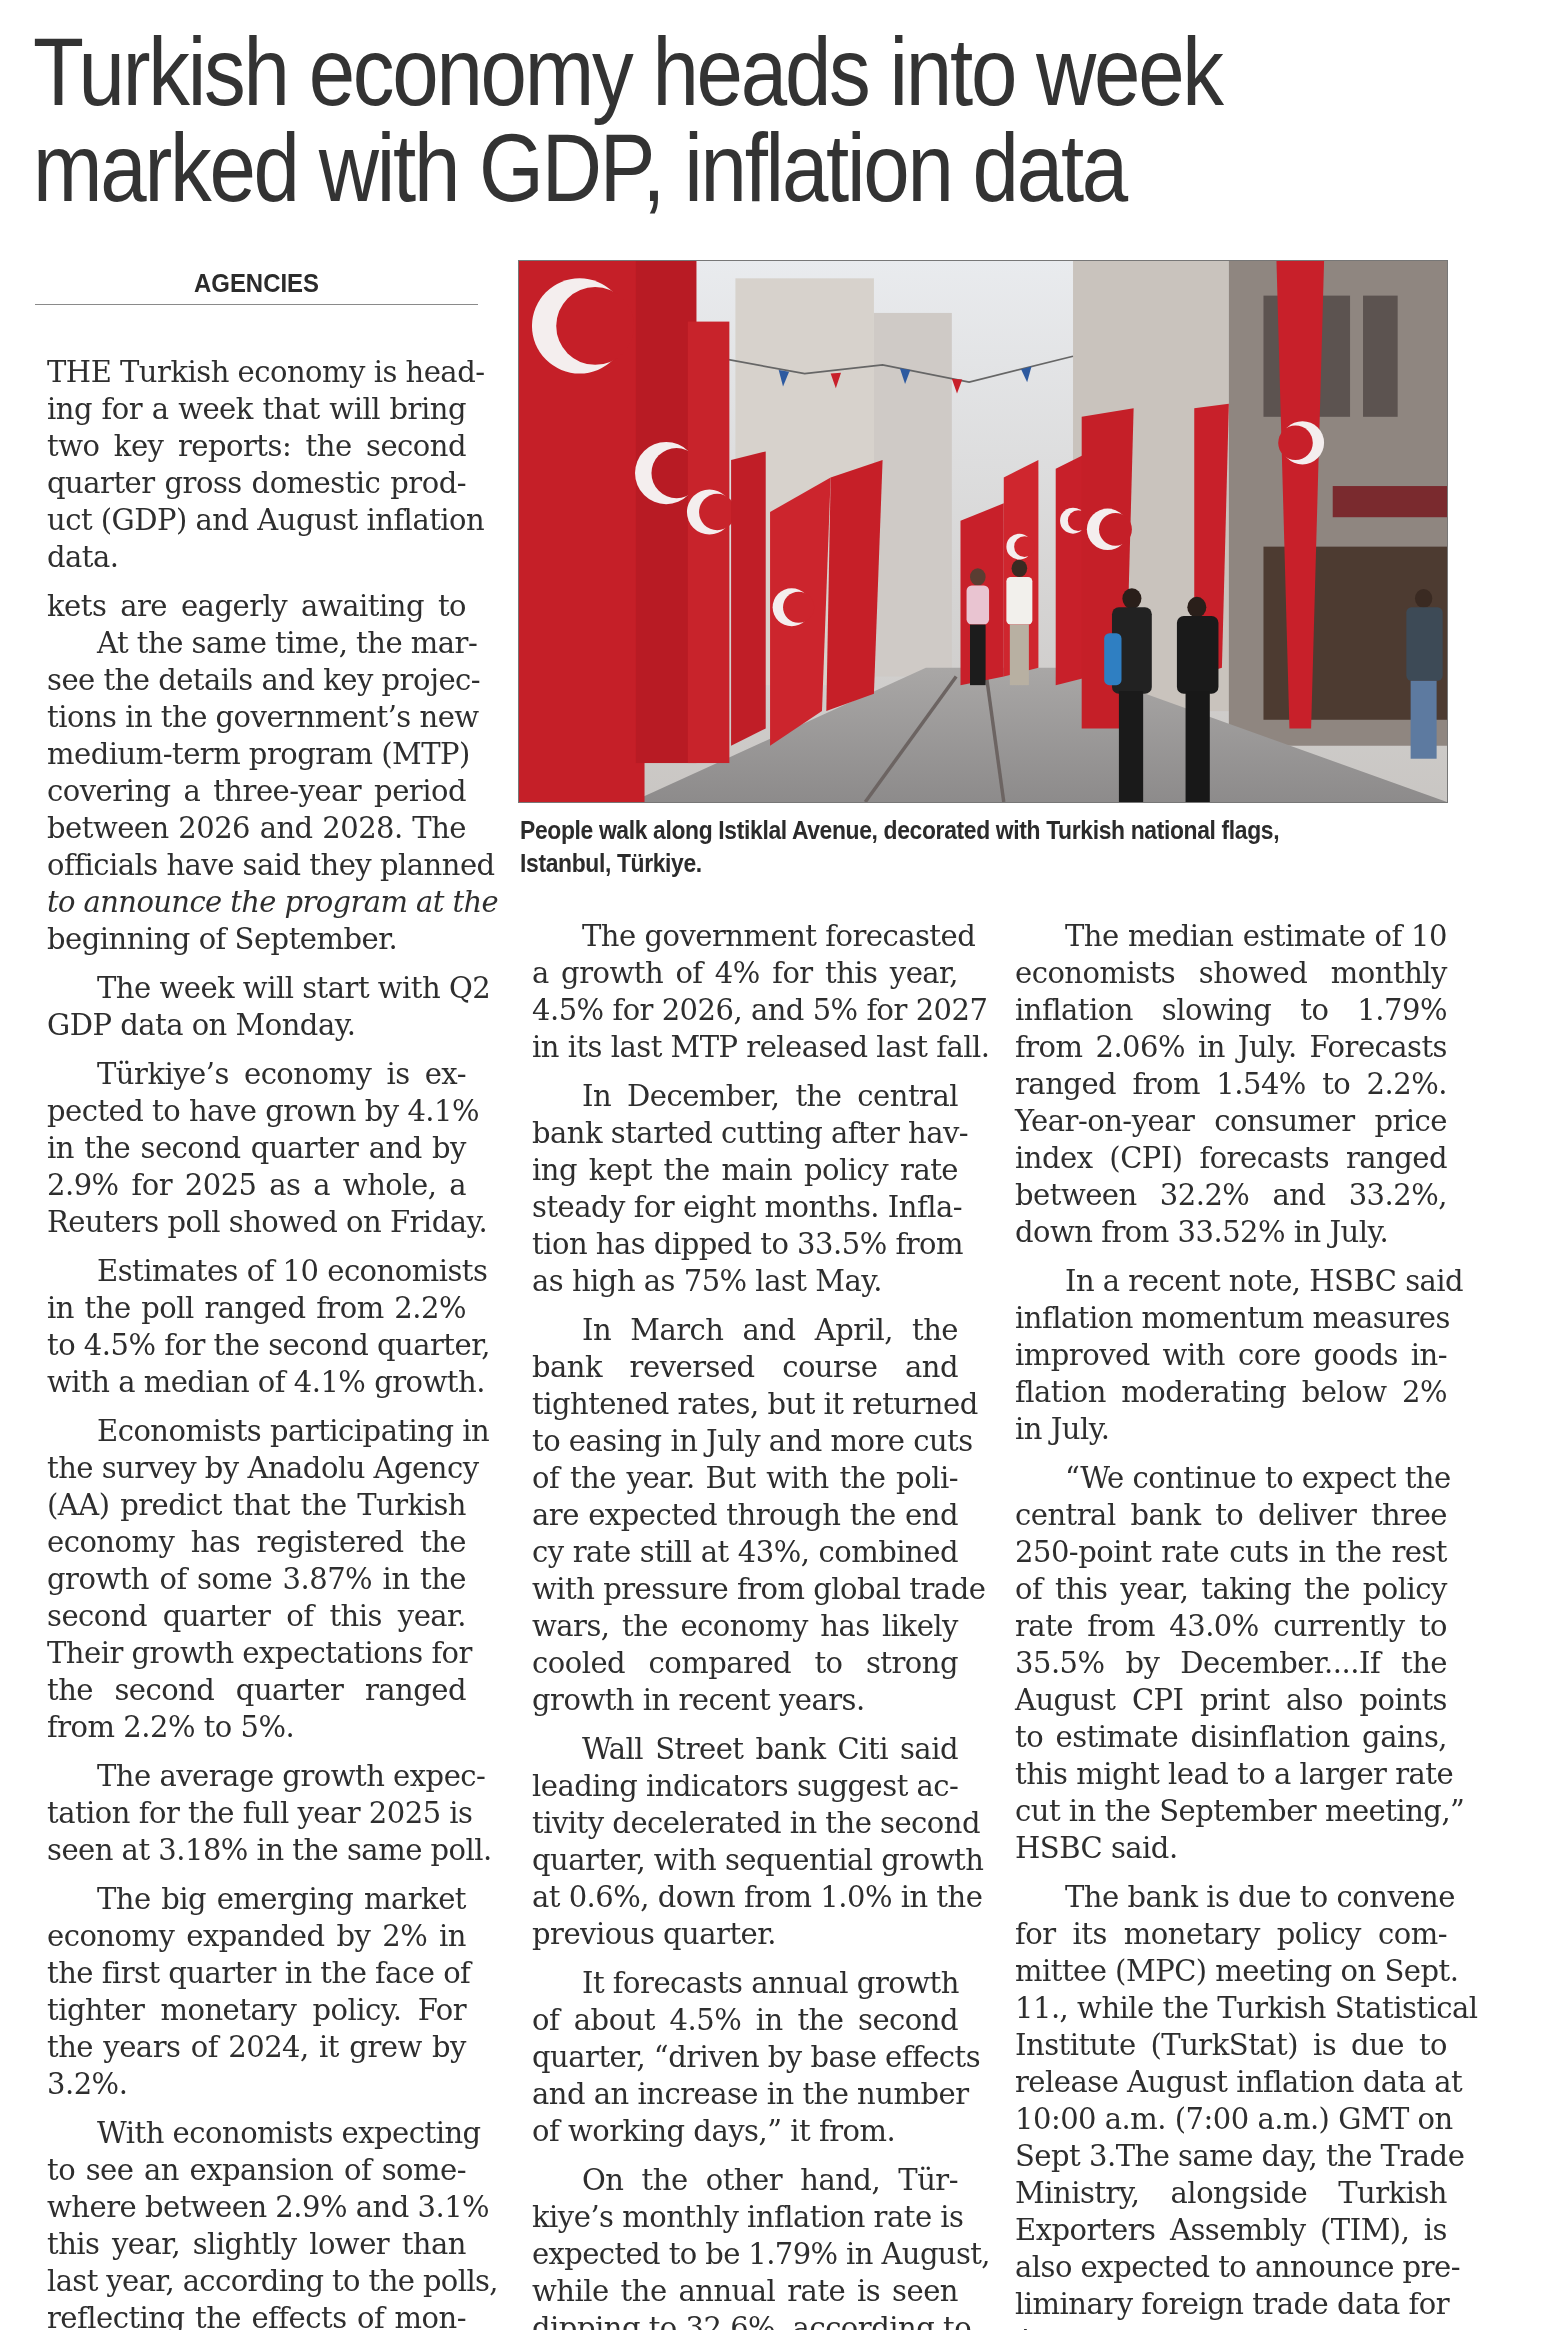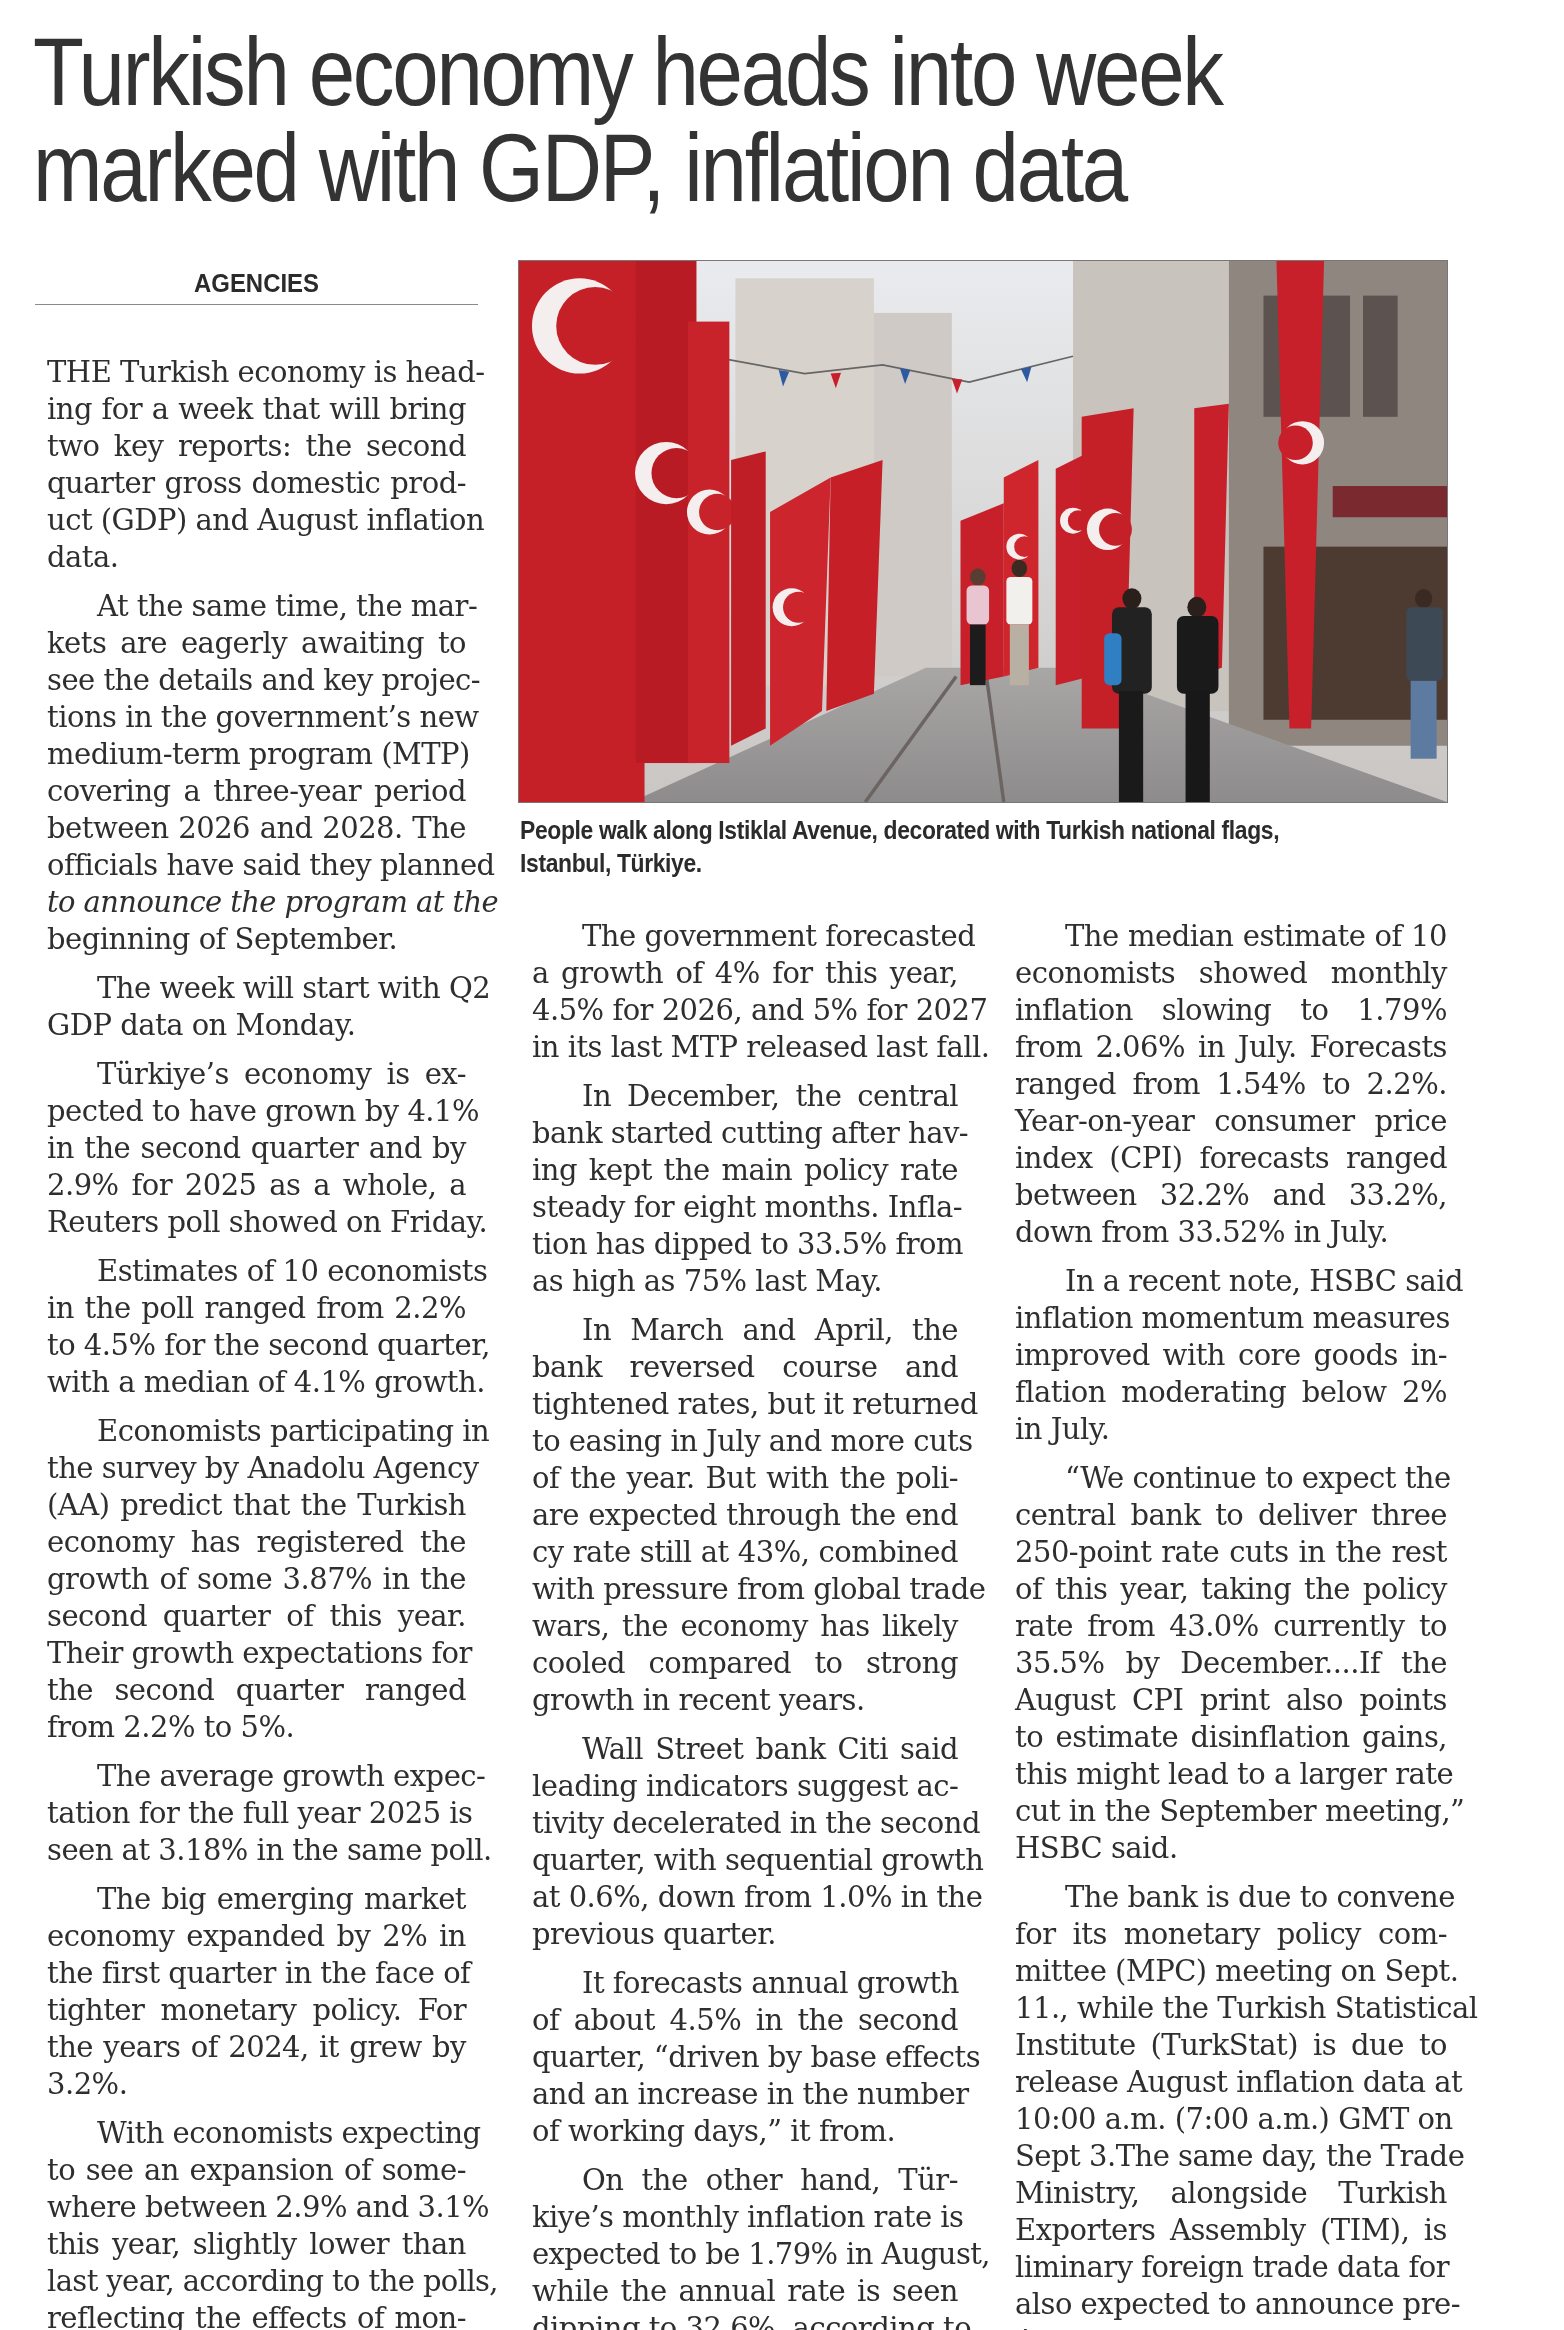--- a/index.html
+++ b/index.html
@@ -150,22 +150,22 @@
 <div class="col col1">
     <p class="para">
       <span class="line">THE Turkish economy is head-</span>
       <span class="line">ing for a week that will bring</span>
       <span class="line">two key reports: the second</span>
       <span class="line">quarter gross domestic prod-</span>
       <span class="line">uct (GDP) and August inflation</span>
       <span class="line last">data.</span>
     </p>
     <p class="para">
+      <span class="line">kets are eagerly awaiting to</span>
       <span class="line indent">At the same time, the mar-</span>
-      <span class="line">kets are eagerly awaiting to</span>
       <span class="line">see the details and key projec-</span>
       <span class="line">tions in the government’s new</span>
       <span class="line">medium-term program (MTP)</span>
       <span class="line">covering a three-year period</span>
       <span class="line">between 2026 and 2028. The</span>
       <span class="line">officials have said they planned</span>
       <span class="line" style="letter-spacing: -0.6px; font-style: italic;">to announce the program at the</span>
       <span class="line last">beginning of September.</span>
     </p>
     <p class="para">
@@ -309,18 +309,18 @@
       <span class="line indent">The bank is due to convene</span>
       <span class="line">for its monetary policy com-</span>
       <span class="line">mittee (MPC) meeting on Sept.</span>
       <span class="line">11., while the Turkish Statistical</span>
       <span class="line">Institute (TurkStat) is due to</span>
       <span class="line">release August inflation data at</span>
       <span class="line">10:00 a.m. (7:00 a.m.) GMT on</span>
       <span class="line">Sept 3.The same day, the Trade</span>
       <span class="line">Ministry, alongside Turkish</span>
       <span class="line">Exporters Assembly (TIM), is</span>
+      <span class="line">also expected to announce pre-</span>
       <span class="line">liminary foreign trade data for</span>
-      <span class="line">also expected to announce pre-</span>
       <span class="line last">August.</span>
     </p>
   </div>
 
 
 </body></html>

